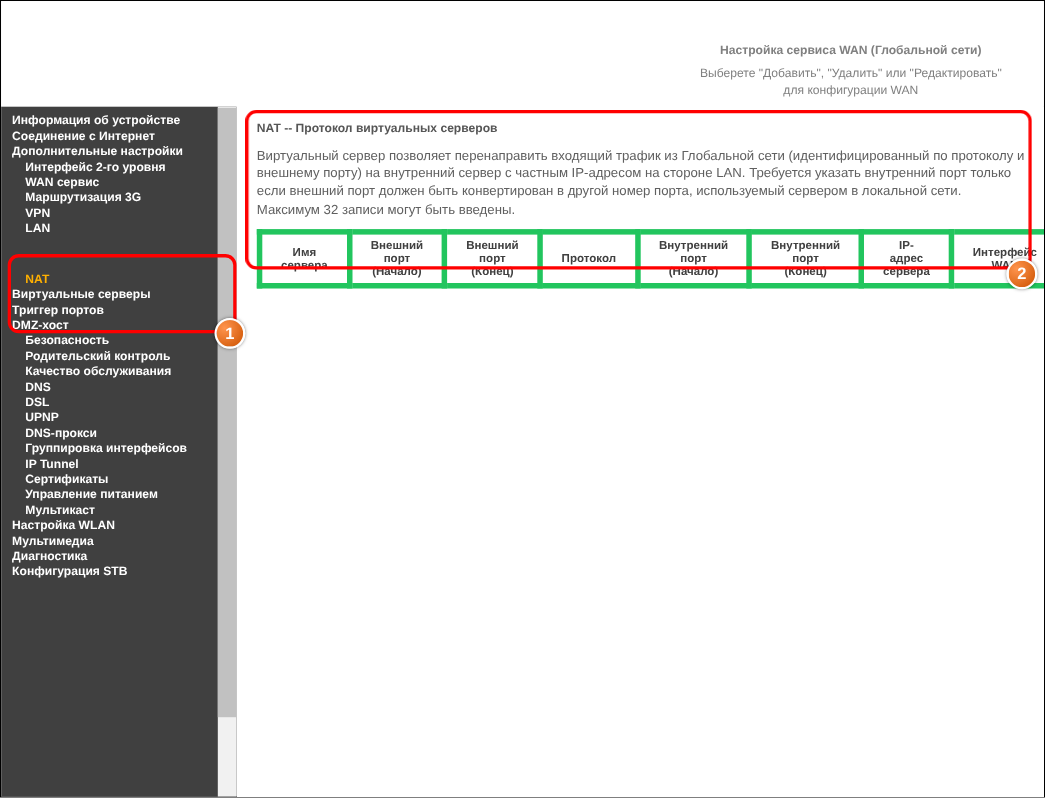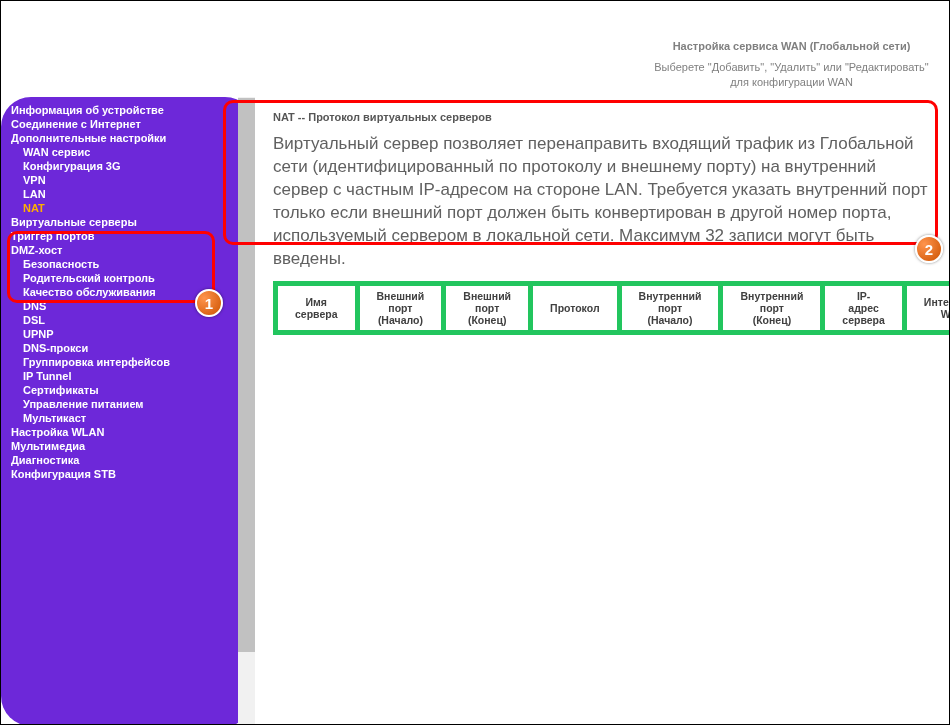--- a/index.html
+++ b/index.html
@@ -1,37 +1,37 @@
 <!DOCTYPE html>
 <html><head>
   <meta charset="utf-8">
   <style>
     * { margin:0; padding:0; box-sizing:border-box; }
     body { font-family: Arial, Helvetica, sans-serif; font-size:11px; background:#fff; width:950px; height:725px; overflow:hidden; border:1px solid #000; position:relative; }
     .header { height:96px; background:#fff; position:relative; }
-    .header-text { position:absolute; right:10px; top:38px; width:295px; text-align:center; color:#808080; font-size:11px; line-height:1.35; }
+    .header-text { position:absolute; right:28px; top:38px; width:295px; text-align:center; color:#808080; font-size:11px; line-height:1.35; }
     .header-title { font-weight:bold; display:block; margin-bottom:6px; }
     .layout { display:flex; height:629px; }
-    .sidebar-wrap { width:254px; background:#6d28d9; position:relative;border-radius:30px; }
+    .sidebar-wrap { width:214px; background:#404040; position:relative; }
     .scroll-track { position:absolute; right:0; top:0; width:17px; height:100%; background:#f1f1f1; }
     .scroll-thumb { width:100%; height:88%; background:#c1c1c1; position:absolute; top:1px; }
     .sidebar { padding:6px 0 6px 0; width:198px; position:relative; color:#fff; }
     .nav-item { display:block; padding:1px 4px 1px 10px; font-size:11px; font-weight:bold; cursor:pointer; }
     .nav-item.sub1 { padding-left:22px; }
     .nav-item.sub2 { }
-    .nav-item.active { color:#ffb000; }
+    .nav-item.active { color:#ffb000;margin-top:32px; }
     .highlight-box { border:3px solid #ff0000; border-radius:10px; position:absolute; pointer-events:none; }
     .hl-nav { left:6px; top:230px; width:208px; height:72px; }
     .hl-main { left:222px; top:99px; width:715px; height:145px; }
     .marker { width:28px; height:28px; border-radius:50%; background:radial-gradient(circle at 30% 30%, #ff944d, #cc5200); color:#fff; font-weight:bold; font-size:15px; display:flex; align-items:center; justify-content:center; border:2px solid #fff; box-shadow:0 0 3px rgba(0,0,0,.5); position:absolute; }
     .marker1 { left:194px; top:288px; }
     .marker2 { left:914px; top:234px; }
     .content { flex:1; background:#fff; padding:14px 18px 14px 18px; overflow:auto; }
     .panel-title { font-weight:bold; color:#565656; margin-bottom:10px; font-size:11px; }
-    .panel-desc { color:#606060; font-size:17px; line-height:1.35; margin-bottom:10px; }
+    .panel-desc { color:#606060; font-size:12px; line-height:1.35; margin-bottom:10px; }
     .btn-row { text-align:center; margin-bottom:10px; }
     button.std { background:#f0f0f0; border:1px solid #9e9e9e; border-radius:3px; padding:2px 10px; font-size:11px; margin:0 2px; cursor:pointer; }
     table.grid { width:100%; border-collapse:collapse; }
     table.grid th { border:5px solid #22c55e; background:#fff; color:#404040; font-weight:bold; font-size:10.5px; padding:4px 17px; text-align:center; vertical-align:middle; }
   </style>
 </head>
 <body>
 
 <div class="header">
   <div class="header-text">
@@ -39,22 +39,23 @@
     <span>Выберете "Добавить", "Удалить" или "Редактировать" для конфигурации WAN</span>
   </div>
 </div>
 
 <div class="layout">
   <div class="sidebar-wrap">
     <div class="sidebar" id="sidebar">
         <div class="nav-item">Информация об устройстве</div>
         <div class="nav-item">Соединение с Интернет</div>
         <div class="nav-item">Дополнительные настройки</div>
+        <div class="nav-item sub1">Интерфейс 2-го уровня</div>
         <div class="nav-item sub1">WAN сервис</div>
-        <div class="nav-item sub1">Конфигурация 3G</div>
+        <div class="nav-item sub1">Маршрутизация 3G</div>
         <div class="nav-item sub1">VPN</div>
         <div class="nav-item sub1">LAN</div>
         <div class="nav-item sub1 active">NAT</div>
         <div class="nav-item sub2">Виртуальные серверы</div>
         <div class="nav-item sub2">Триггер портов</div>
         <div class="nav-item sub2">DMZ-хост</div>
         <div class="nav-item sub1">Безопасность</div>
         <div class="nav-item sub1">Родительский контроль</div>
         <div class="nav-item sub1">Качество обслуживания</div>
         <div class="nav-item sub1">DNS</div>

